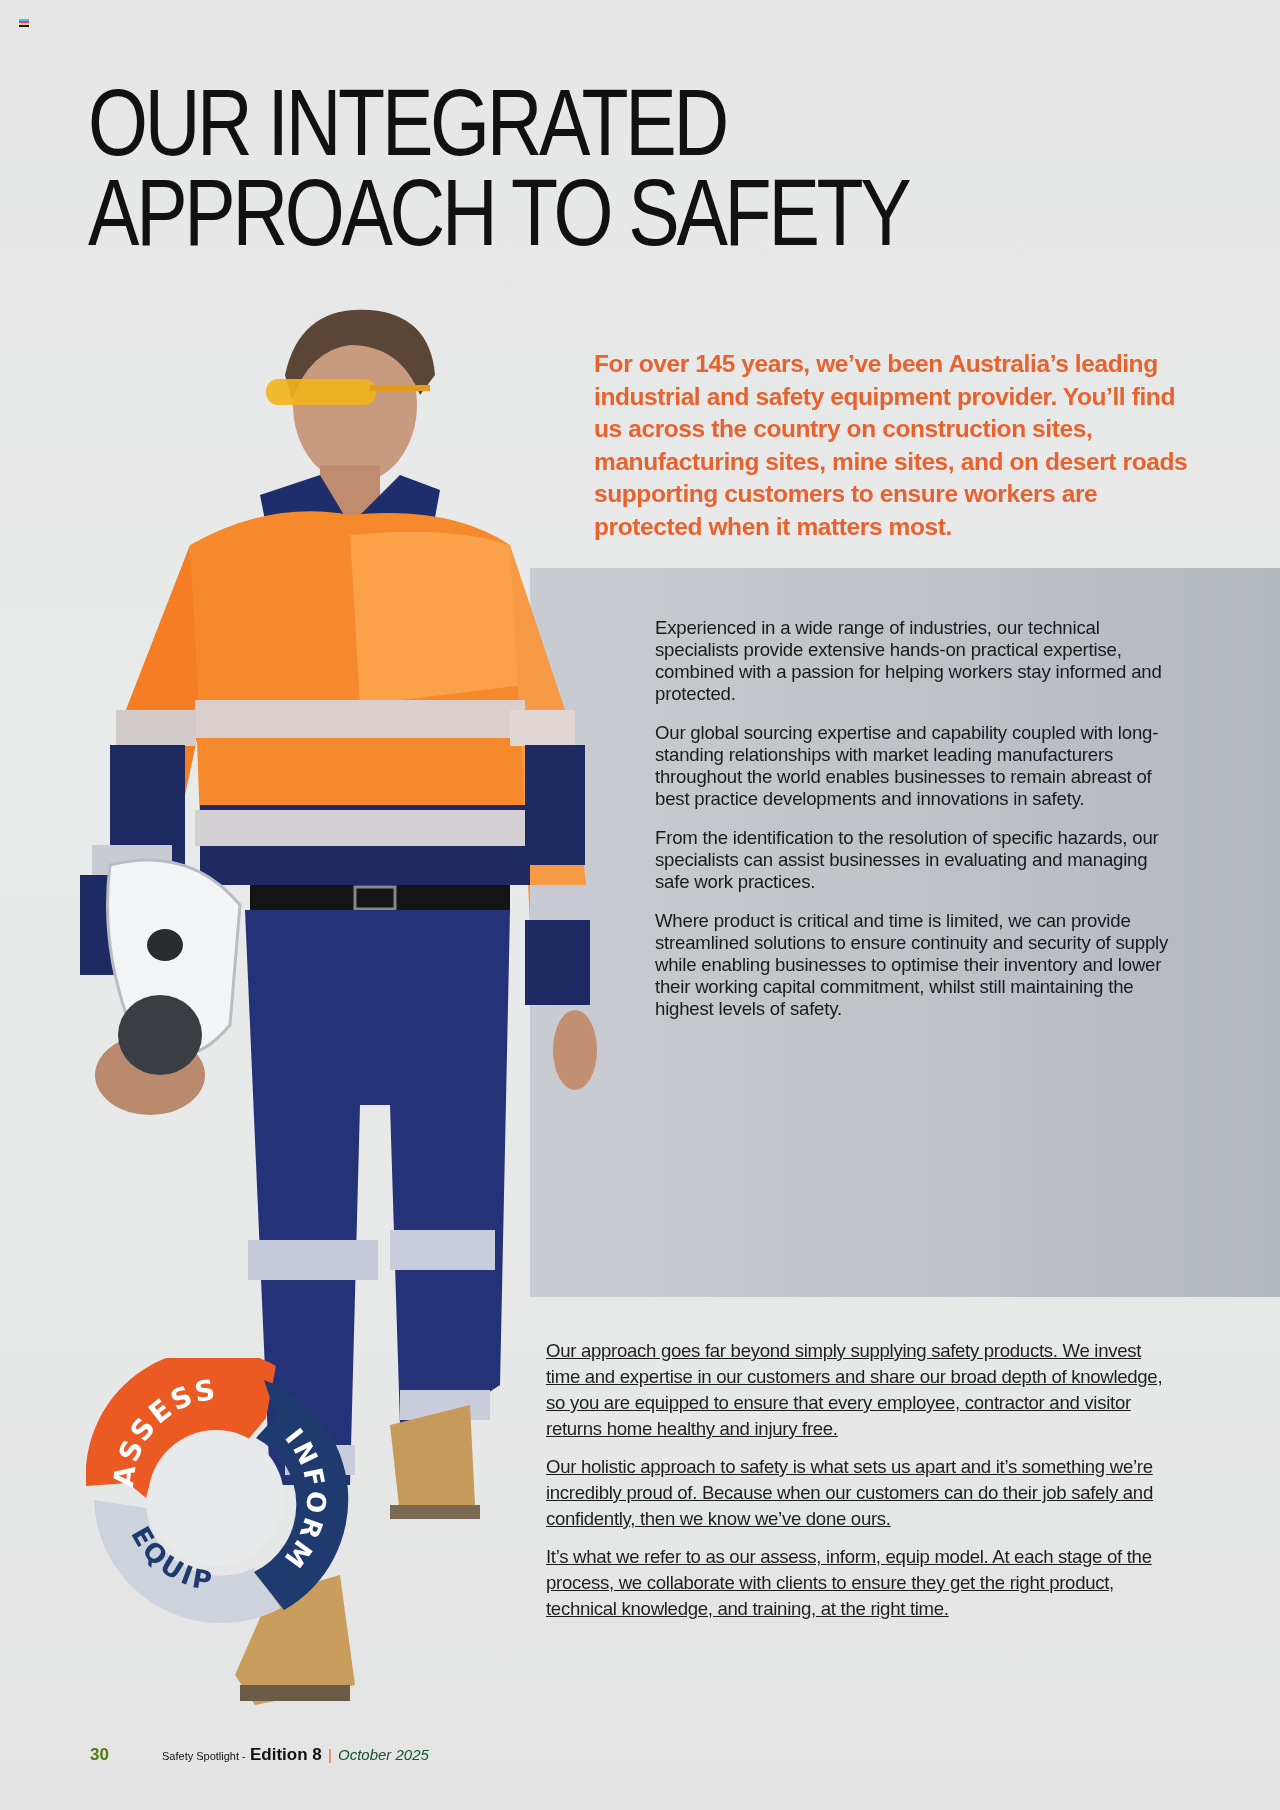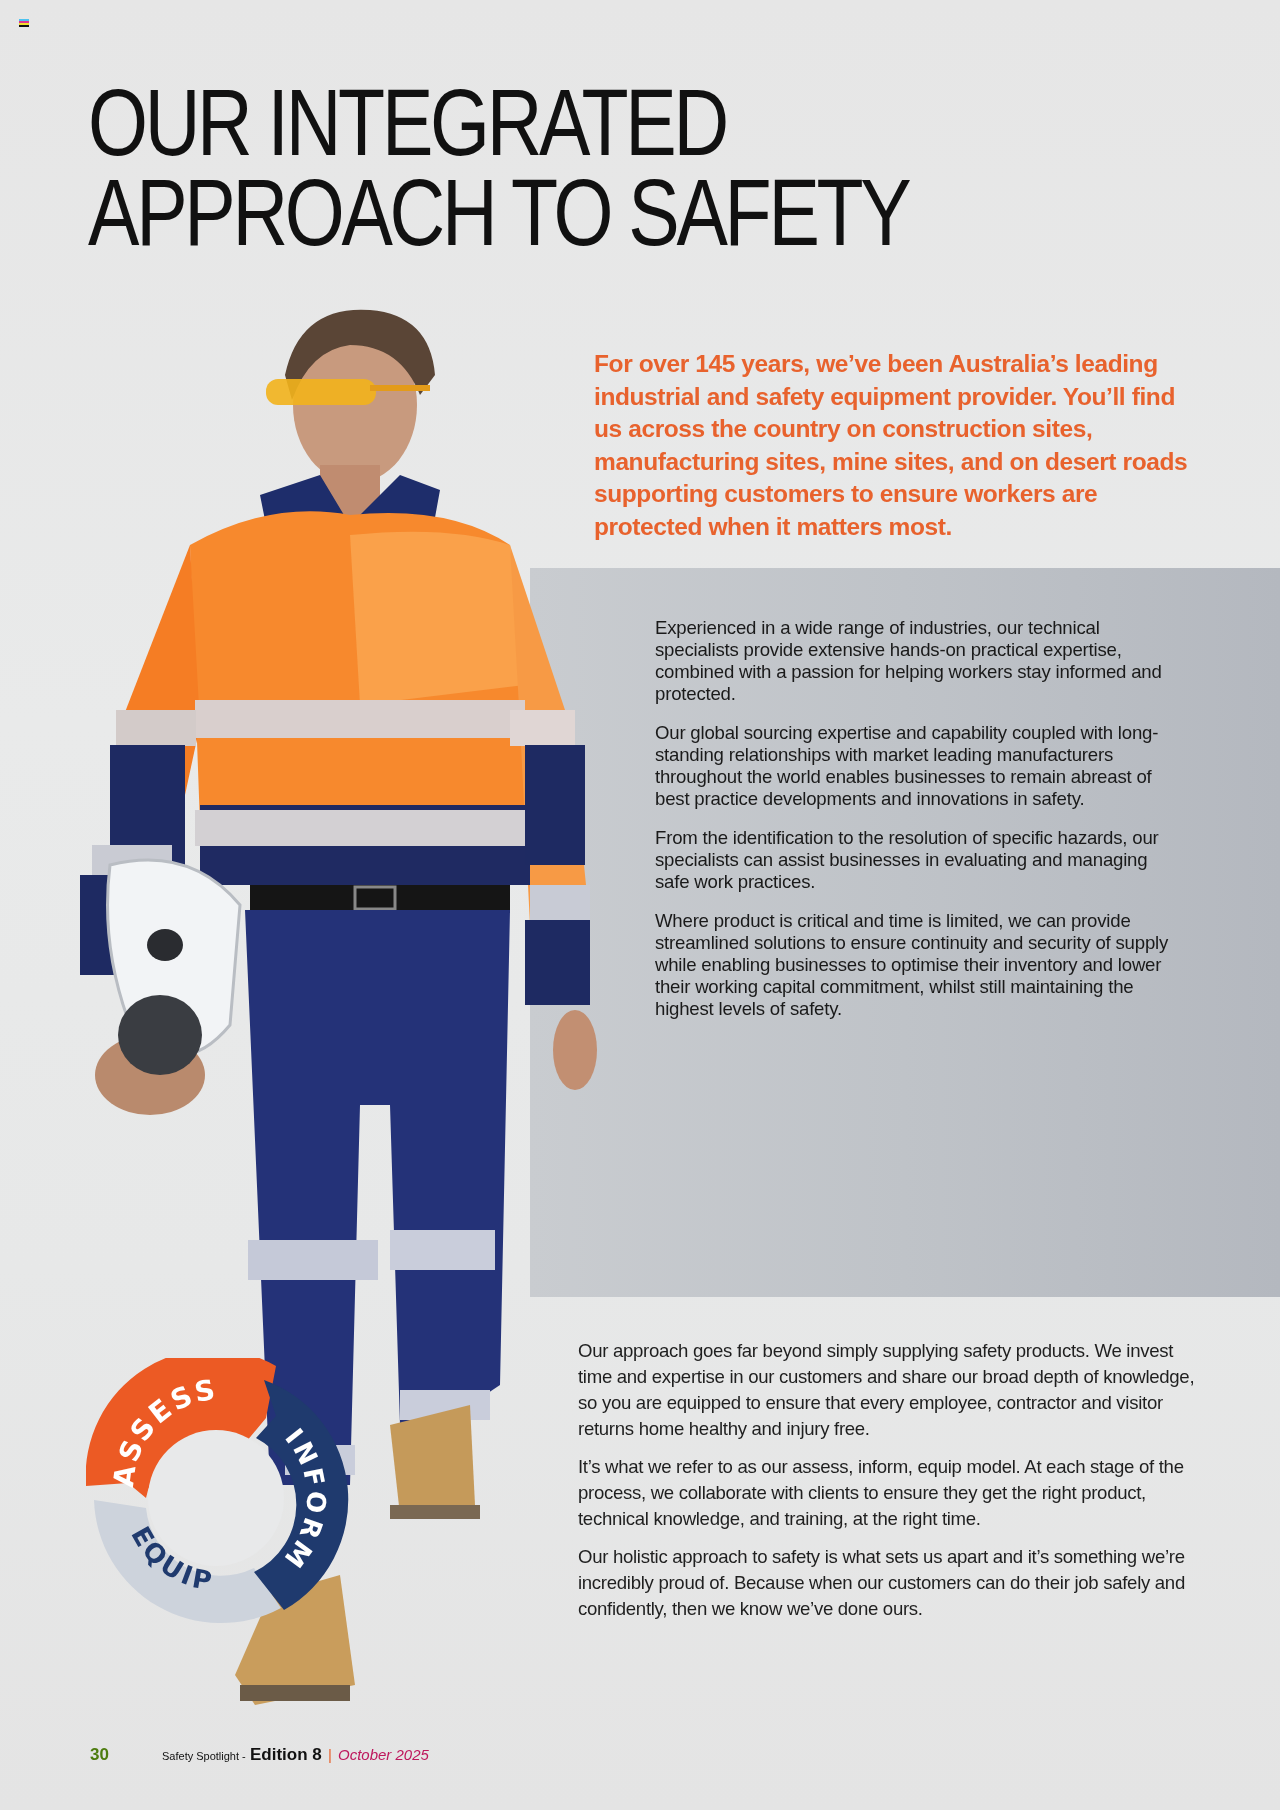--- a/index.html
+++ b/index.html
@@ -30,40 +30,40 @@
     color: #e8622d; font-weight: 700; font-size: 24.5px; line-height: 32.5px;
     letter-spacing: -0.4px;
   }
 
   .panel-text { position: absolute; left: 655px; top: 617px; width: 520px; }
   .panel-text p {
     margin: 0 0 17px 0; font-size: 18.6px; line-height: 22px; color: #1a1a1a;
     letter-spacing: -0.2px;
   }
 
-  .lower-text { position: absolute; left: 578px; top: 1338px; width: 620px; }
+  .lower-text { position: absolute; left: 546px; top: 1338px; width: 620px; text-decoration: underline; }
   .lower-text p {
     margin: 0 0 12px 0; font-size: 18.6px; line-height: 26px; color: #1f1f1f;
     letter-spacing: -0.3px;
   }
 
   
   .worker { position: absolute; left: 70px; top: 305px; width: 540px; height: 1420px; }
 
   
   .ring { position: absolute; left: 86px; top: 1358px; width: 270px; height: 270px; }
   .ring text { font-family: "DejaVu Sans", sans-serif; font-weight: 700; letter-spacing: 3px; }
 
   .footer { position: absolute; left: 90px; top: 1745px; height: 24px; white-space: nowrap; }
   .page-num { position: absolute; left: 0; top: 0; color: #4d7c0f; font-weight: 700; font-size: 17px; }
   .pub { position: absolute; left: 72px; top: 0; font-size: 15px; color: #111; }
   .pub .name { font-weight: 400; font-size: 11px; }
   .pub .edition { font-weight: 700; font-size: 17px; }
   .pub .sep { color: #e8622d; margin: 0 2px; }
-  .pub .date { font-style: italic; color: #be185d; font-size: 15px; text-align: center; }
+  .pub .date { font-style: italic; color: #14532d; font-size: 15px; text-align: center; }
 </style>
 </head>
 <body>
 
 <div class="cmyk-mark">
   <span style="background:#4cc3f0"></span>
   <span style="background:#e0368c"></span>
   <span style="background:#f2e02c"></span>
   <span style="background:#111"></span>
 </div>
@@ -131,22 +131,22 @@
 
 <div class="panel-text">
   <p>Experienced in a wide range of industries, our technical specialists provide extensive hands-on practical expertise, combined with a passion for helping workers stay informed and protected.</p>
   <p>Our global sourcing expertise and capability coupled with long-standing relationships with market leading manufacturers throughout the world enables businesses to remain abreast of best practice developments and innovations in safety.</p>
   <p>From the identification to the resolution of specific hazards, our specialists can assist businesses in evaluating and managing safe work practices.</p>
   <p>Where product is critical and time is limited, we can provide streamlined solutions to ensure continuity and security of supply while enabling businesses to optimise their inventory and lower their working capital commitment, whilst still maintaining the highest levels of safety.</p>
 </div>
 
 <div class="lower-text">
   <p>Our approach goes far beyond simply supplying safety products. We invest time and expertise in our customers and share our broad depth of knowledge, so you are equipped to ensure that every employee, contractor and visitor returns home healthy and injury free.</p>
+  <p>Our holistic approach to safety is what sets us apart and it’s something we’re incredibly proud of. Because when our customers can do their job safely and confidently, then we know we’ve done ours.</p>
   <p>It’s what we refer to as our assess, inform, equip model. At each stage of the process, we collaborate with clients to ensure they get the right product, technical knowledge, and training, at the right time.</p>
-  <p>Our holistic approach to safety is what sets us apart and it’s something we’re incredibly proud of. Because when our customers can do their job safely and confidently, then we know we’ve done ours.</p>
 </div>
 
 <svg class="ring" viewBox="0 0 270 270" xmlns="http://www.w3.org/2000/svg">
   <defs>
     <path id="arcAssess" d="M48 138 A88 88 0 0 1 178 52"></path>
     <path id="arcInform" d="M196 78 A88 88 0 0 1 192 205"></path>
     <path id="arcEquip" d="M40 160 A95 95 0 0 0 138 232"></path>
   </defs>
 
   <path d="M8 142 A127 127 0 0 0 195 250 L168 210 A75 75 0 0 1 60 150 Z" fill="#cdd3dc"></path>

